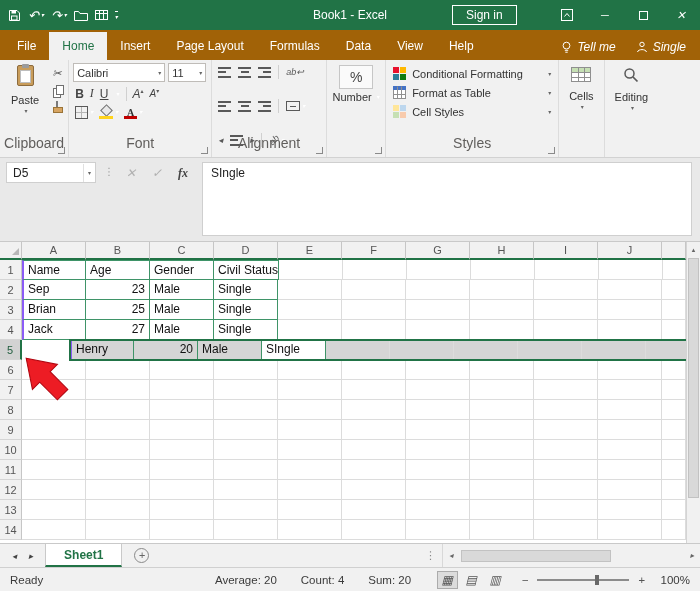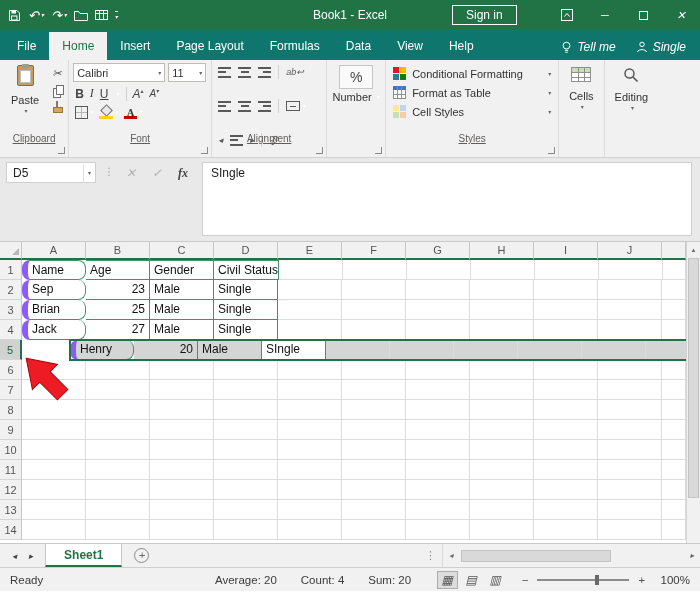--- a/index.html
+++ b/index.html
@@ -12,31 +12,31 @@
   .qat .g { font-size:13px; line-height:13px; }
   .chev { font-size:6px; line-height:6px; margin-left:2px; color:#fff; }
   .qat-custom { border-top:1px solid #fff; padding-top:1px; font-size:6px; }
   .win-title { position:absolute; left:50%; transform:translateX(-50%); font-size:12px; }
   .signin { position:absolute; left:452px; top:5px; border:1px solid #fff; padding:2px 13px; font-size:12px; }
   .winctl { margin-left:auto; display:flex; align-items:center; }
   .winctl .wbtn { width:38px; height:30px; display:flex; align-items:center; justify-content:center; font-size:11px; color:#fff; }
   .maxbox { width:9px; height:9px; border:1px solid #fff; display:inline-block; }
 
   
-  .tabrow { height:30px; background:#0f766e; display:flex; align-items:flex-end; color:#fff; }
+  .tabrow { height:30px; background:#a16207; display:flex; align-items:flex-end; color:#fff; }
   .tabs { display:flex; height:100%; align-items:flex-end; padding-left:4px; }
   .tab { padding:7px 13px 7px; font-size:12px; }
   .tab.active { background:#f1f1f1; color:#217346; }
   .tab-right { margin-left:auto; display:flex; align-items:center; gap:20px; padding:0 14px 6px 0; font-size:12px; }
   .tab-right .tr-item { display:flex; align-items:center; gap:5px; }
 
   
   .ribbon { height:98px; background:#f1f1f1; border-bottom:1px solid #d2d2d2; display:flex; color:#3b3b3b; }
   .group { position:relative; border-right:1px solid #dcdcdc; padding:3px 4px 14px; display:flex; flex-direction:column; }
-  .group-label { position:absolute; bottom:13px; left:0; right:0; text-align:center; font-size:10px; color:#605e5c;text-decoration:underline; }
+  .group-label { position:absolute; bottom:6px; left:0; right:0; text-align:center; font-size:14px; color:#605e5c; }
   .launch { position:absolute; right:3px; bottom:3px; width:7px; height:7px; border-right:1px solid #8a8a8a; border-bottom:1px solid #8a8a8a; }
   .lbl { font-size:11px; color:#333;margin-top:6px; }
   .sbtn { display:flex; align-items:center; }
 
   .clip-wrap { display:flex; gap:6px; }
   .paste-btn { display:flex; flex-direction:column; align-items:center; gap:2px; padding:2px 7px; }
   .ic-clipboard { width:17px; height:21px; background:#c89c5a; border:1px solid #8d6b3d; border-radius:2px; position:relative; }
   .ic-clipboard::before { content:""; position:absolute; left:2px; top:4px; right:2px; bottom:2px; background:#fff; border:1px solid #bdbdbd; }
   .ic-clipboard::after { content:""; position:absolute; left:4px; top:-2px; width:7px; height:4px; background:#9a9a9a; border-radius:1px; }
   .clip-side { display:flex; flex-direction:column; gap:6px; padding-top:5px; }
@@ -107,21 +107,21 @@
   .corner::after { content:""; position:absolute; right:2px; bottom:3px; border-left:7px solid transparent; border-bottom:7px solid #b8b8b8; }
   .col-h { flex:0 0 64px; height:18px; background:#f1f1f1; border-right:1px solid #c6c6c6; border-bottom:2px solid #217346; font-size:11px; color:#555; display:flex; align-items:center; justify-content:center; }
   .col-h.filler { flex:1; }
   .row-h { flex:0 0 22px; height:20px; background:#f1f1f1; border-right:1px solid #c6c6c6; border-bottom:1px solid #d5d5d5; font-size:11px; color:#555; display:flex; align-items:center; justify-content:center; }
   .row-h.sel { background:#d2d2d2; color:#1f5c3d; border-right:2px solid #217346; }
   .cell { flex:0 0 64px; height:20px; border-right:1px solid #dcdcdc; border-bottom:1px solid #dcdcdc; font-size:12px; line-height:19px; padding-left:4px; white-space:nowrap; color:#111; overflow:visible; }
   .cell.filler { flex:1; }
   .cell.num { padding:0 4px 12px 0; text-align:right; }
   .cell.dr { border-right-color:#3f9468; border-bottom-color:#3f9468; }
   .cell.dr-top { border-top:1px solid #3f9468; }
-  .cell.dr-left { border-left:6px solid #8b5cf6;border-radius:8px; }
+  .cell.dr-left { border-left:2px solid #8b5cf6; }
   .cell.selcell { background:#d5d5d5; }
   .cell.active { background:#fff; }
   .vscroll { position:absolute; top:0; right:0; bottom:0; width:14px; background:#f1f1f1; border-left:1px solid #d4d4d4; z-index:5; }
   .vs-up { height:15px; display:flex; align-items:center; justify-content:center; font-size:6px; color:#666; }
   .vs-thumb { position:absolute; top:16px; left:1px; right:1px; height:240px; background:#d9d9d9; border:1px solid #c2c2c2; }
   .annot-arrow { position:absolute; left:22px; top:112px; z-index:10; }
 
   
   .sheetbar { height:24px; background:#f1f1f1; border-top:1px solid #c9c9c9; display:flex; align-items:stretch; font-size:12px; }
   .snav { display:flex; align-items:center; gap:12px; padding:0 12px; color:#444; font-size:9px; }

